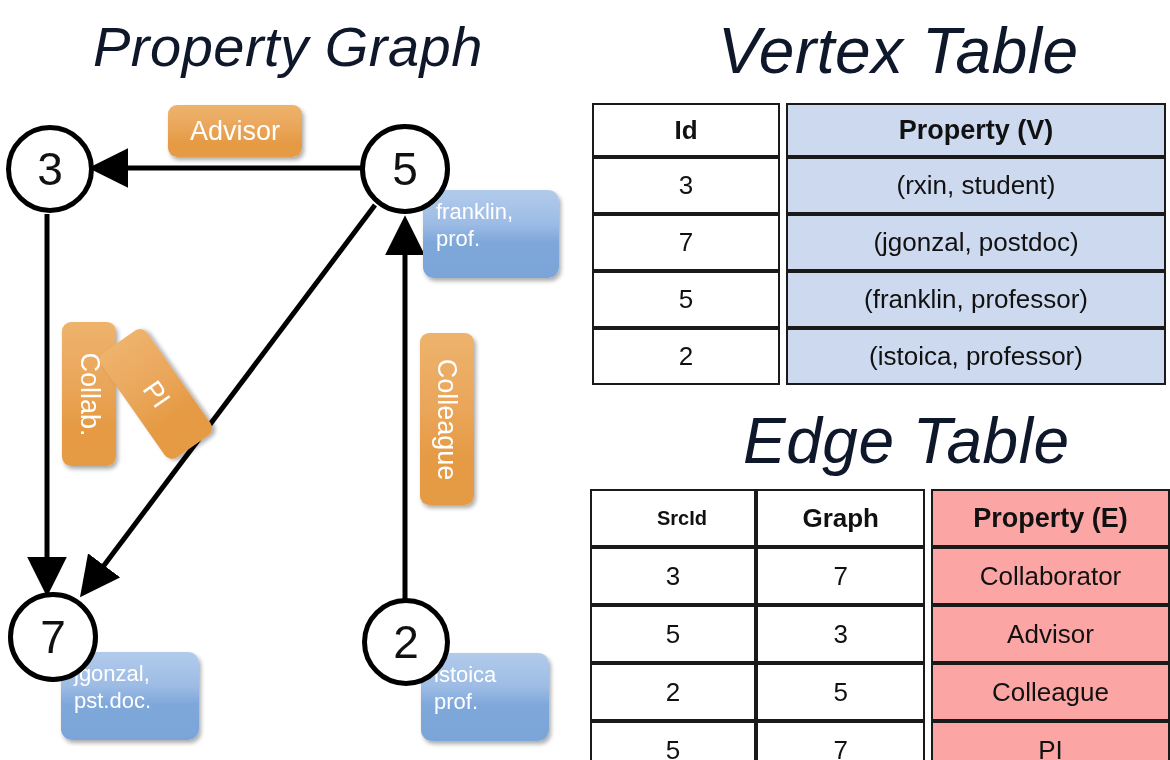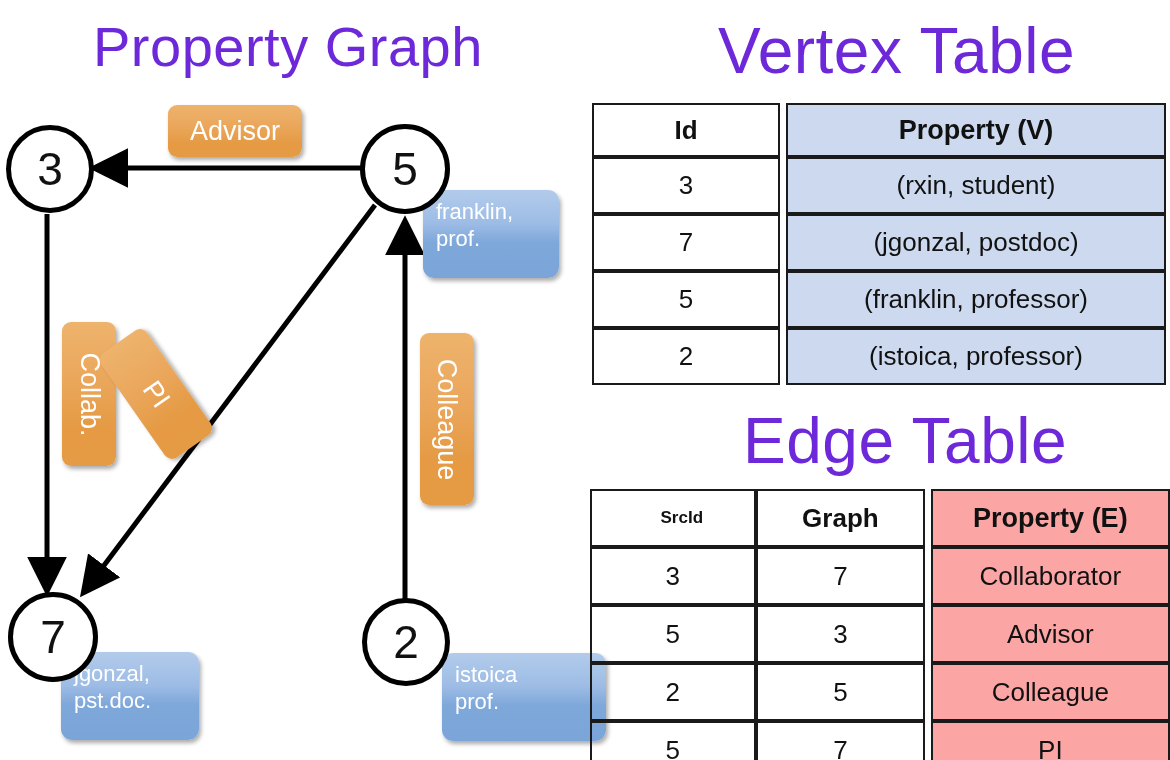--- a/index.html
+++ b/index.html
@@ -1,20 +1,20 @@
 <!DOCTYPE html>
 <html><head>
 <meta charset="utf-8">
 <style>
   html,body{margin:0;padding:0;background:#ffffff;}
   body{width:1170px;height:760px;overflow:hidden;font-family:"Liberation Sans",sans-serif;}
   #root{position:relative;width:1170px;height:760px;background:#fff;}
 
-  .ttl{position:absolute;font-weight:300;color:#6d28d9;white-space:nowrap;
-       font-family:"Liberation Sans",sans-serif;letter-spacing:.5px;}
+  .ttl{position:absolute;font-weight:300;color:#0f172a;white-space:nowrap;
+       font-family:"Liberation Sans",sans-serif;letter-spacing:.5px;font-style:italic;}
 
   
   #graph-panel{position:absolute;left:0;top:0;width:585px;height:760px;}
   #graph-svg{position:absolute;left:0;top:0;}
 
   .node-circle{position:absolute;border:5px solid #000;border-radius:50%;
       background:#fff;box-sizing:border-box;display:flex;align-items:center;
       justify-content:center;}
   .node-circle span{font-size:46px;font-weight:300;color:#111;line-height:1;
       font-family:"Liberation Sans",sans-serif;}
@@ -89,21 +89,21 @@
     <div class="prop-box" style="left:423px;top:190px;width:136px;height:88px;">
       <div>franklin,</div>
       <div>prof.</div>
     </div>
 
     <div class="prop-box" style="left:61px;top:652px;width:138px;height:88px;">
       <div>jgonzal,</div>
       <div>pst.doc.</div>
     </div>
 
-    <div class="prop-box" style="left:442px;top:653px;width:164px;height:88px;">
+    <div class="prop-box" style="left:421px;top:653px;width:128px;height:88px;">
       <div>istoica</div>
       <div>prof.</div>
     </div>
 
     <div class="node-circle" style="left:6px;top:125px;width:88px;height:88px;">
       <span>3</span>
     </div>
     <div class="node-circle" style="left:360px;top:124px;width:90px;height:90px;">
       <span>5</span>
     </div>
@@ -147,21 +147,21 @@
         <td class="blue-cell" style="height:53px;font-size:26px;">(istoica, professor)</td>
       </tr>
     </tbody>
       </table>
 
     <div class="ttl" style="left:743px;top:404px;font-size:64px;">Edge Table</div>
 
     <table class="tbl" style="left:590px;top:489px;">
       <tbody>
           <tr>
-        <td class="hdr" style="width:153px;height:54px;font-size:17px;padding-left:18px;">SrcId</td>
+        <td class="hdr" style="width:153px;height:54px;font-size:20px;padding-left:18px;">SrcId</td>
         <td class="hdr" style="width:174px;height:54px;font-size:26px;">Graph</td>
         <td class="spacer-col"></td>
         <td class="hdr peach-cell" style="width:244px;height:54px;font-size:27px;">Property (E)</td>
       </tr>
       <tr>
         <td style="height:54px;font-size:26px;">3</td>
         <td style="height:54px;font-size:26px;">7</td>
         <td class="spacer-col"></td>
         <td class="peach-cell" style="height:54px;font-size:26px;">Collaborator</td>
       </tr>

